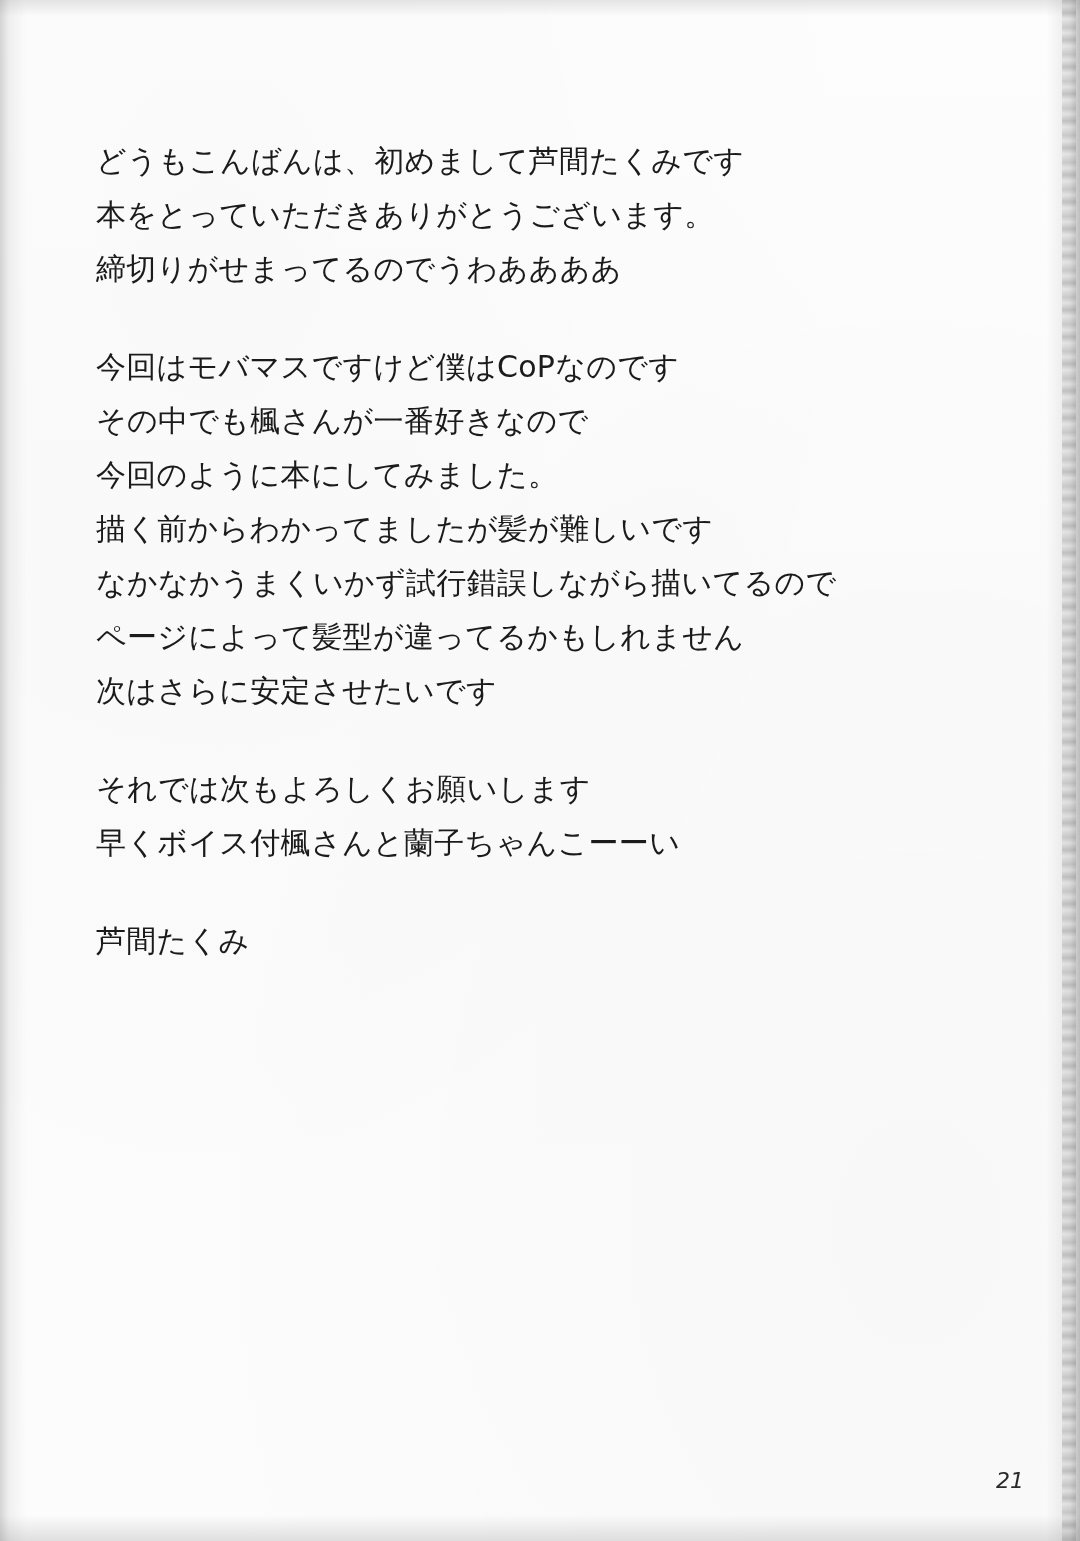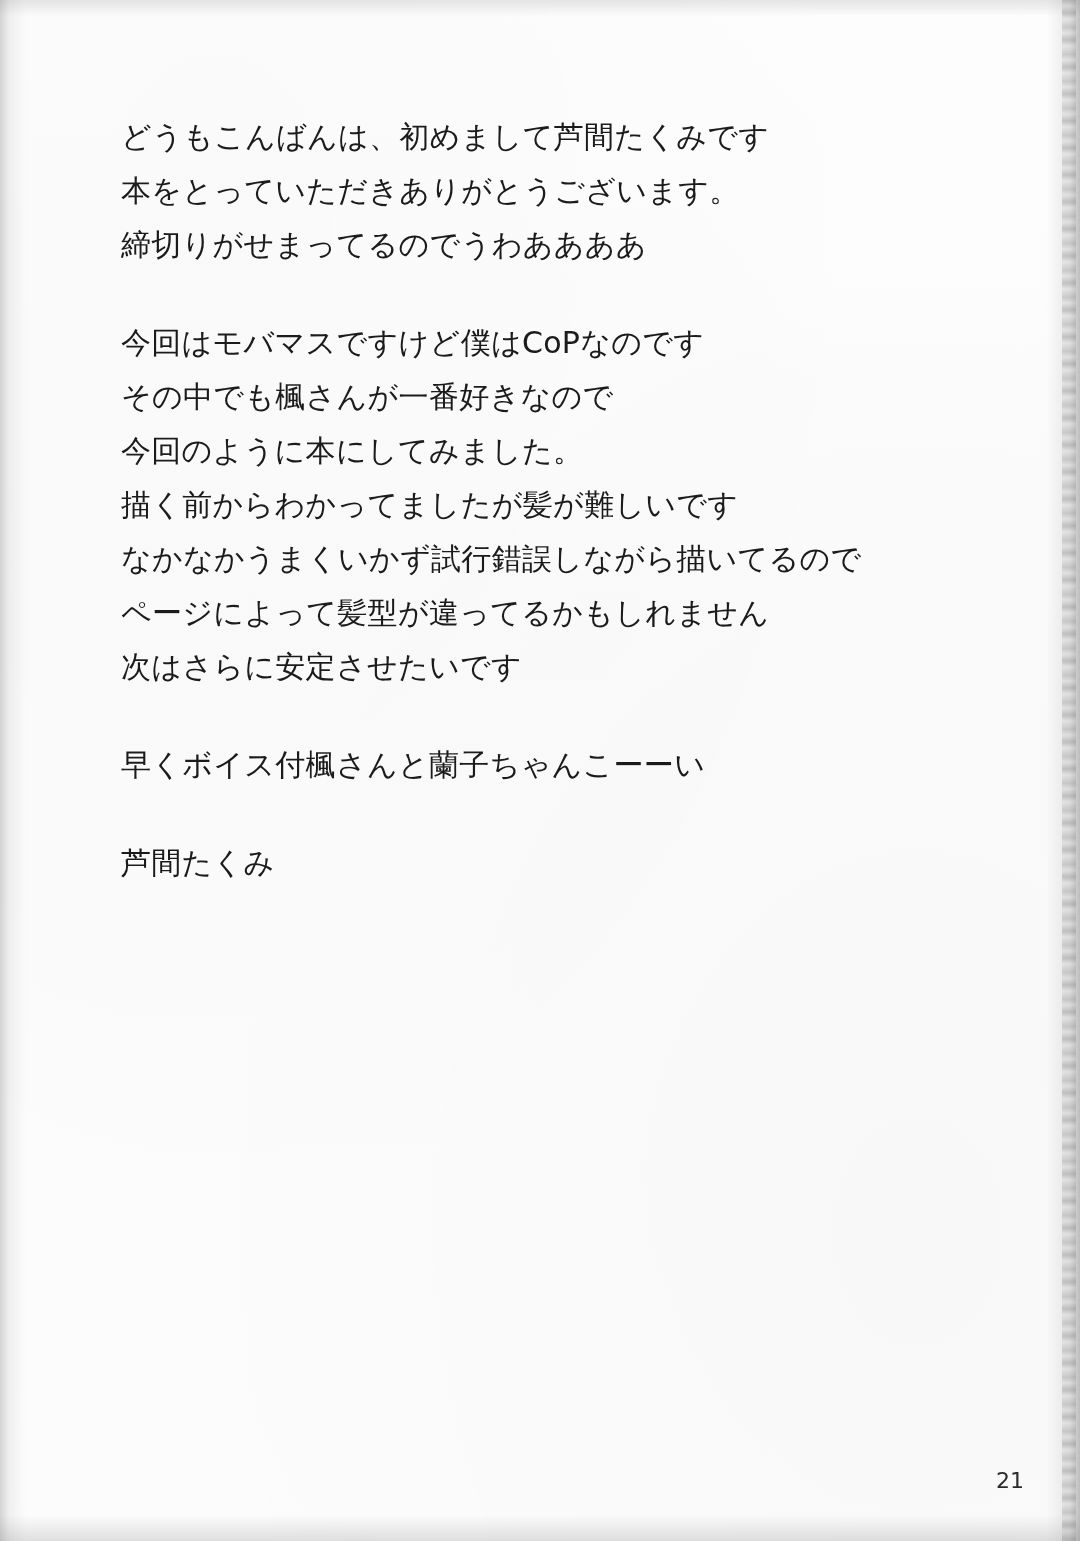--- a/index.html
+++ b/index.html
@@ -79,23 +79,22 @@
         rgba(70,70,70,0.26) 13px,
         rgba(70,70,70,0.04) 19px,
         rgba(70,70,70,0.20) 27px
       );
     filter: blur(0.6px);
   }
 
   .content {
     position: absolute;
     left: 96px;
-    top: 110px;
+    top: 134px;
     width: 880px;
-    margin-left: 25px;
   }
 
   .para {
     margin: 0 0 44px 0;
   }
   .para:last-child {
     margin-bottom: 0;
     font-family: Liberation Serif, serif;
   }
   .line {
@@ -110,20 +109,21 @@
     margin-top: 38px;
   }
 
   .page-number {
     position: absolute;
     right: 56px;
     bottom: 48px;
     font-size: 22px;
     color: #2a2a2a;
     font-family: "DejaVu Sans", "Liberation Sans", sans-serif;
+    font-style: italic;
   }
 </style>
 </head>
 <body>
 
 <div class="page">
   <div class="edge-top"></div>
   <div class="edge-left"></div>
   <div class="edge-bottom"></div>
   <div class="edge-right"></div>
@@ -143,20 +143,21 @@
       <div class="line">描く前からわかってましたが髪が難しいです</div>
       <div class="line">なかなかうまくいかず試行錯誤しながら描いてるので</div>
       <div class="line">ページによって髪型が違ってるかもしれません</div>
       <div class="line">次はさらに安定させたいです</div>
     </div>
 
     <div class="para">
     </div>
 
     <div class="para">
+      <div class="line">それでは次もよろしくお願いします</div>
       <div class="line">早くボイス付楓さんと蘭子ちゃんこーーい</div>
     </div>
 
     <div class="para signature">
       <div class="line">芦間たくみ</div>
     </div>
 
   </div>
 
   <div class="page-number">21</div>

